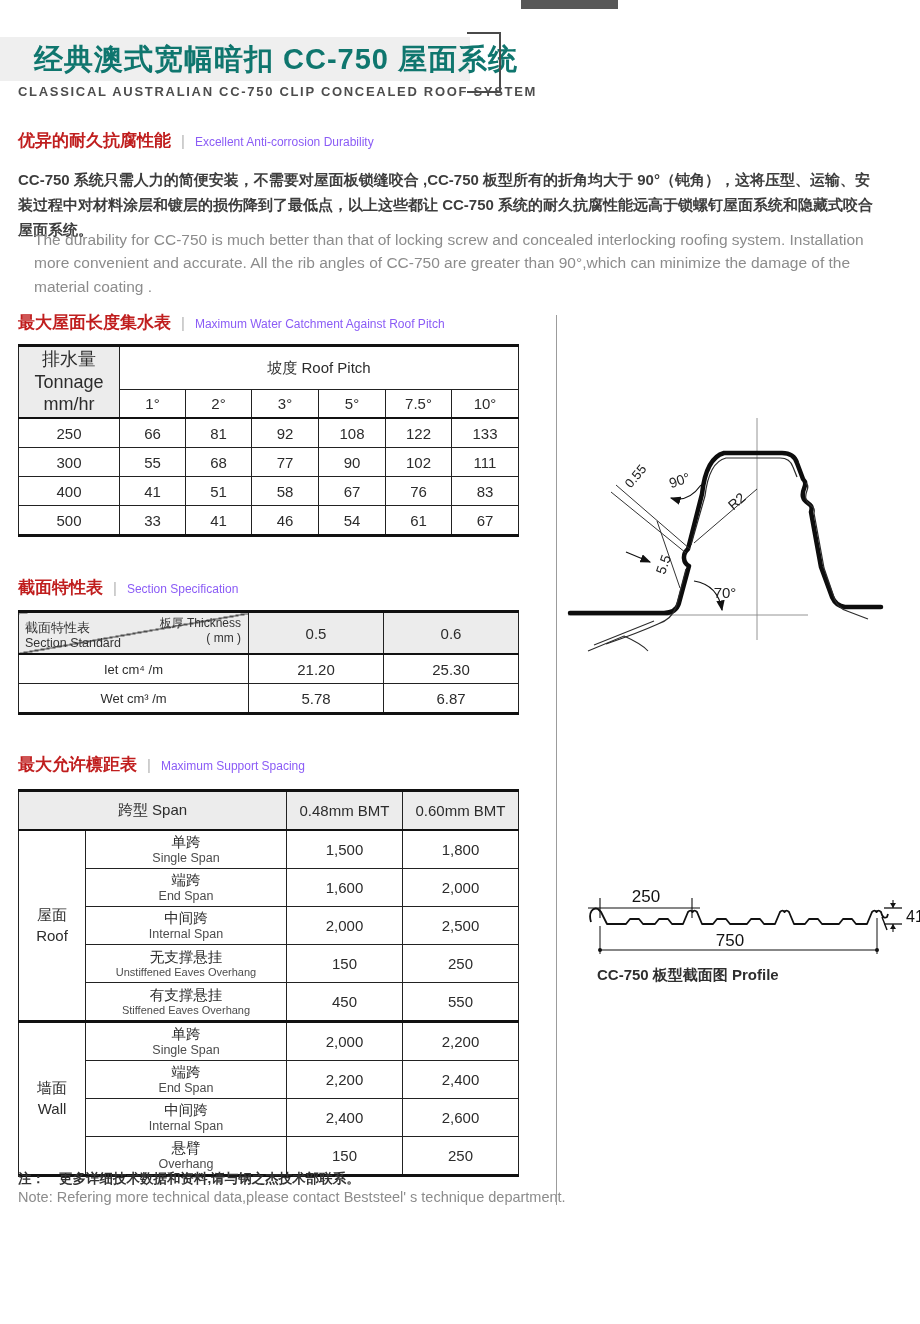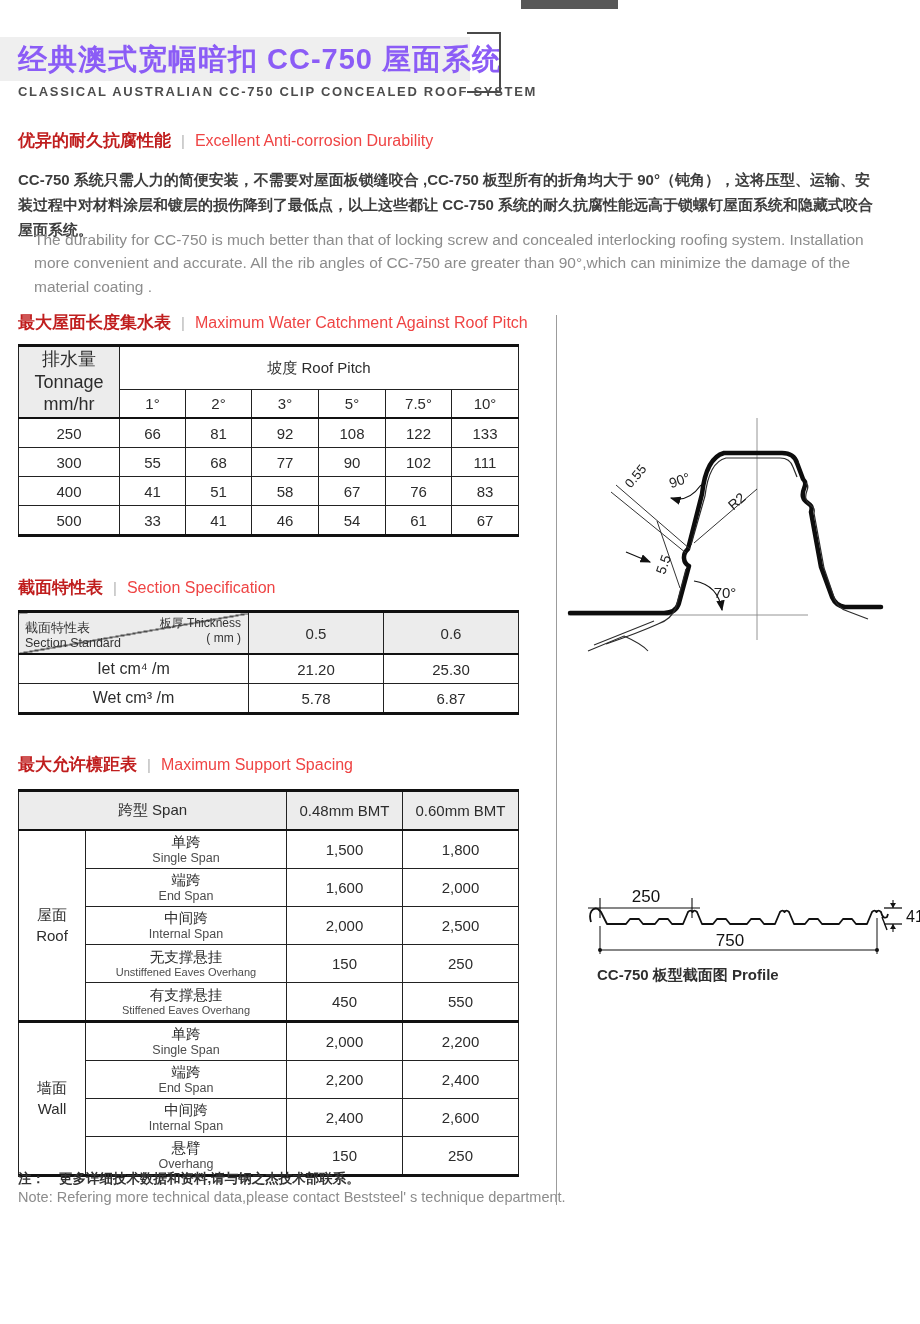--- a/index.html
+++ b/index.html
@@ -2,31 +2,31 @@
 <html><head>
 <meta charset="utf-8">
 <style>
   html,body{margin:0;padding:0;background:#fff;}
   .page{position:relative;width:920px;height:1324px;background:#fff;overflow:hidden;
         font-family:"Liberation Sans",sans-serif;color:#2f2f2f;}
   
   .top-band{position:absolute;left:521px;top:0;width:97px;height:9px;background:#585858;}
   
   .title-band{position:absolute;left:0;top:37px;width:470px;height:44px;background:#efefef;
-              line-height:44px;padding-left:18px;font-size:29px;font-weight:700;color:#8b5cf6;
+              line-height:44px;padding-left:34px;font-size:29px;font-weight:700;color:#0f766e;
               letter-spacing:1px;white-space:nowrap;box-sizing:border-box;}
   .title-bracket{position:absolute;left:467px;top:32px;width:32px;height:57px;
                  border:2px solid #4a4a4a;border-left:none;}
   .title-en{position:absolute;left:18px;top:84px;font-size:13px;font-weight:700;
             letter-spacing:1.7px;color:#4d4d4d;white-space:nowrap;}
   
   .sec-heading{position:absolute;left:18px;white-space:nowrap;}
   .h-cn{font-size:17px;font-weight:700;color:#c01e1e;}
   .h-sep{font-size:15px;color:#b5b5b5;margin:0 10px;}
-  .h-en{font-size:16px;color:#ef4444;}
+  .h-en{font-size:12px;color:#8b5cf6;}
   
   .para-cn{position:absolute;left:18px;top:167px;width:864px;margin:0;font-size:15px;
            font-weight:600;color:#3d3d3d;line-height:1.68;}
   .para-en{position:absolute;left:18px;top:212px;width:864px;margin:16px;font-size:15.5px;
            color:#8c8c8c;line-height:1.5;}
   
   table.tbl{border-collapse:collapse;table-layout:fixed;position:absolute;left:18px;width:500px;
             font-size:15px;color:#2c2c2c;}
   table.tbl th,table.tbl td{border:1px solid #222;text-align:center;vertical-align:middle;
             font-weight:400;padding:0;}
@@ -36,21 +36,21 @@
   .catchment{top:344px;}
   .catchment .r1 th{height:42px;}
   .catchment .r2 th{height:27px;}
   .catchment td{height:28px;}
   .catchment .corner div{line-height:1.25;font-size:18px;}
   .catchment tr.r3 td{border-top:2px solid #111;}
   
   .spec{top:610px;}
   .spec .head th{height:40px;}
   .spec td{height:28px;}
-  .spec td.rowlabel{font-size:16px;}
+  .spec td.rowlabel{font-size:13px;}
   .diag{position:relative;background-color:#ececec;
         background-image:linear-gradient(to bottom right,rgba(0,0,0,0) calc(50% - 0.8px),
           #4d4d4d calc(50% - 0.8px),#4d4d4d calc(50% + 0.8px),rgba(0,0,0,0) calc(50% + 0.8px));}
   .diag .dtop{position:absolute;top:3px;right:7px;text-align:right;font-size:12px;line-height:1.25;color:#333;}
   .diag .dbot{position:absolute;bottom:2px;left:6px;text-align:left;font-size:12.5px;line-height:1.2;color:#333;}
   .diag .dbot .b1{font-size:13px;}
   .spec tr.d1 td{border-top:2px solid #111;}
   
   .spacing{top:789px;}
   .spacing .head th{height:37px;font-size:15px;}

